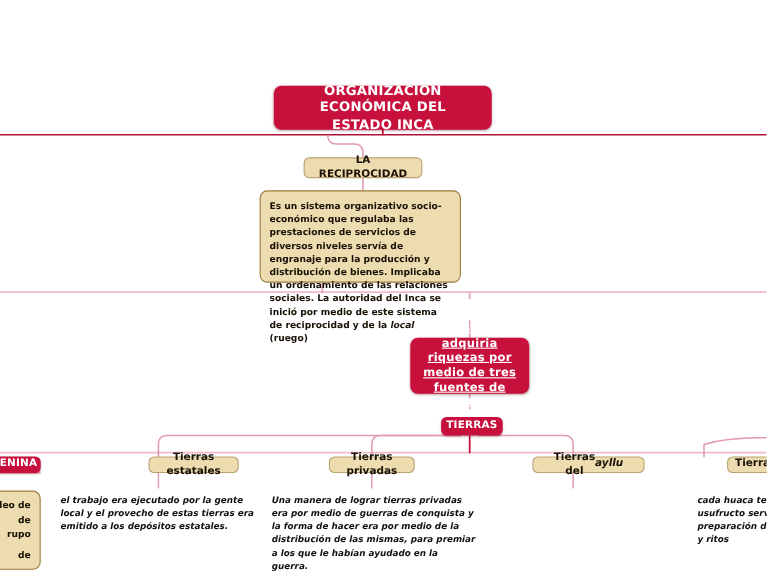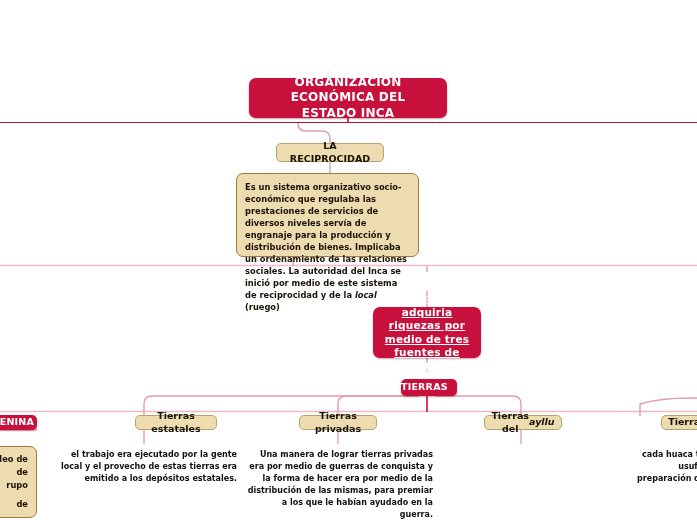--- a/index.html
+++ b/index.html
@@ -32,20 +32,21 @@
 
   
   .red {
     background: #C8103C;
     color: #ffffff;
     border-radius: 7px;
     font-weight: bold;
     letter-spacing: .2px;
     display: flex;
     align-items: center;
+    justify-content: center;
     line-height: 1.28;
     box-shadow: 0 1px 2px rgba(90,0,20,.35);
   }
   .red.small { font-size: 9.5px; border-radius: 5px; }
 
   
   .tan {
     background: #EDDCB0;
     color: #1a1207;
     border: 1px solid #9c7b3c;
@@ -67,24 +68,25 @@
     text-align: left;
     align-items: flex-start;
     padding: 7px 8px;
     line-height: 1.45;
   }
 
   
   .body-text {
     position: absolute;
     font-size: 8px;
+    font-style: italic;
     font-weight: bold;
     color: #12100e;
     line-height: 1.5;
-    text-align: right;
+    text-align: left;
   }
 
   .title-node {
     font-size: 12px;
     padding: 0 14px;
   }
   .lead-node { font-size: 10.5px; padding: 0 10px; text-decoration: underline; }
 
   em.it { font-style: italic; }
 </style>
@@ -148,21 +150,21 @@
   </div>
 
   <div class="node tan label" style="left:103px; top:415px; width:82px; height:15px;margin-left:32px;">
     <span>Tierras estatales</span>
   </div>
 
   <div class="node tan label" style="left:299px; top:415px; width:78px; height:15px;align-items:center;">
     <span>Tierras privadas</span>
   </div>
 
-  <div class="node tan label" style="left:484px; top:415px; width:78px; height:15px;">
+  <div class="node tan label" style="left:484px; top:415px; width:102px; height:15px;">
     <span>Tierras del </span>
       <em class="it">ayllu</em>
   </div>
 
   <div class="node tan label" style="left:661px; top:415px; width:52px; height:15px;">
     <span>Tierras</span>
   </div>
 
   <div class="body-text" style="left:55px; top:449px; width:182px;">el trabajo era ejecutado por la gente local y el provecho de estas tierras era emitido a los depósitos estatales.</div>
 

